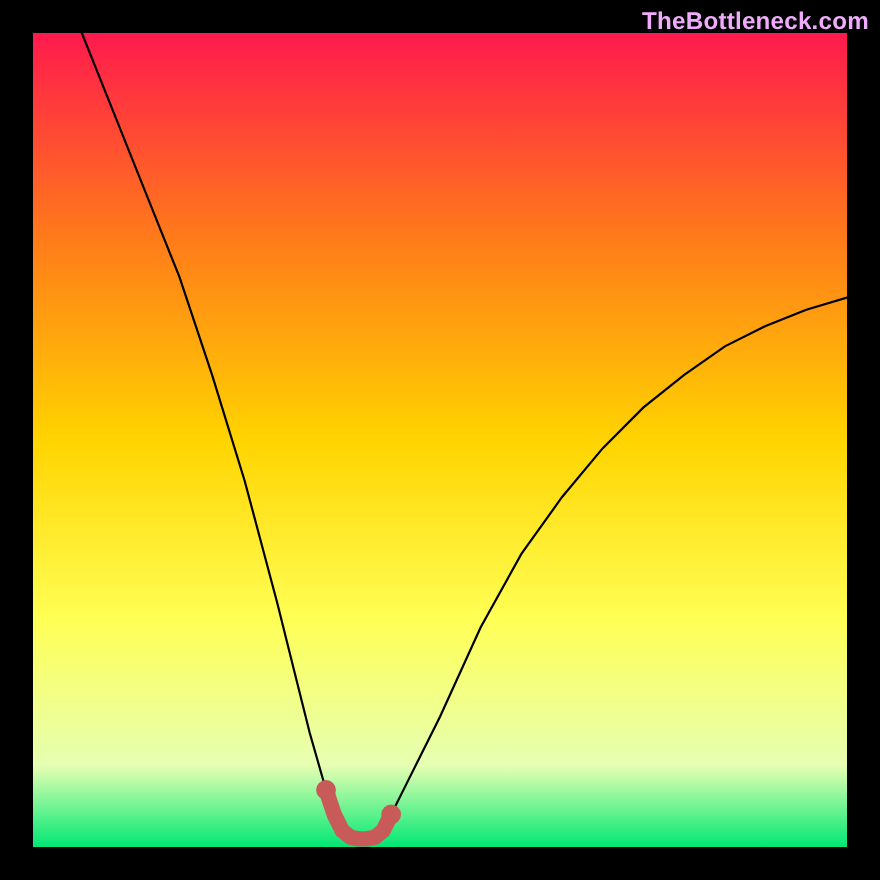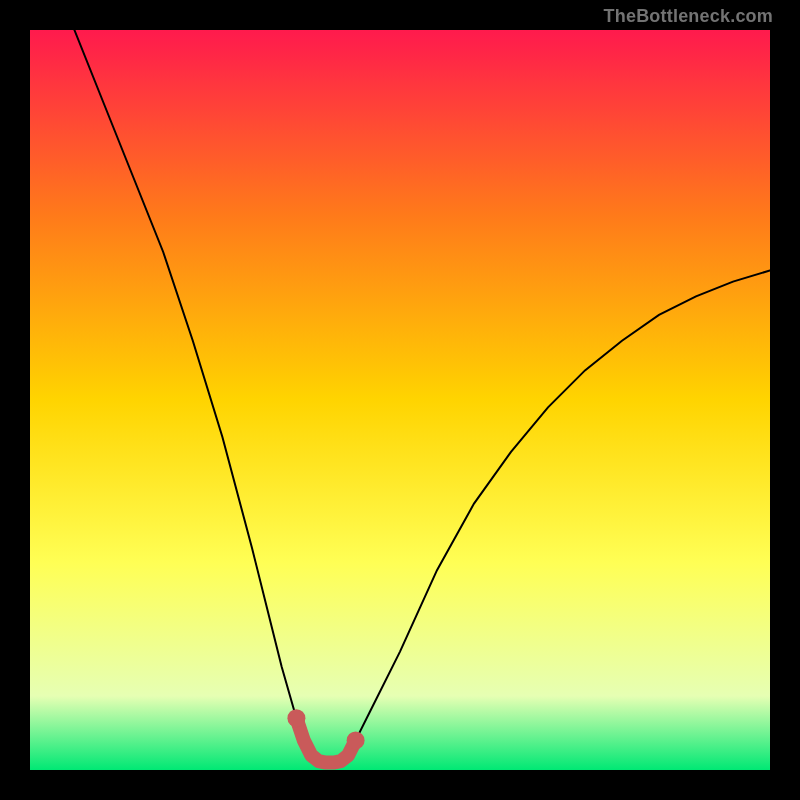--- a/index.html
+++ b/index.html
@@ -13,24 +13,24 @@
   }
   .frame {
     position: relative;
     width: 800px;
     height: 800px;
     background: #000;
   }
   .watermark {
     position: absolute;
     top: 6px;
-    right: 27px;
-    font-size: 18px;
+    right: 10px;
+    font-size: 22px;
     font-weight: 600;
-    color: #737373;
+    color: #f0abfc;
     letter-spacing: 0.2px;
     z-index: 10;
   }
   .plot-wrap {
     position: absolute;
     left: 30px;
     top: 30px;
     width: 740px;
     height: 740px;
   }

